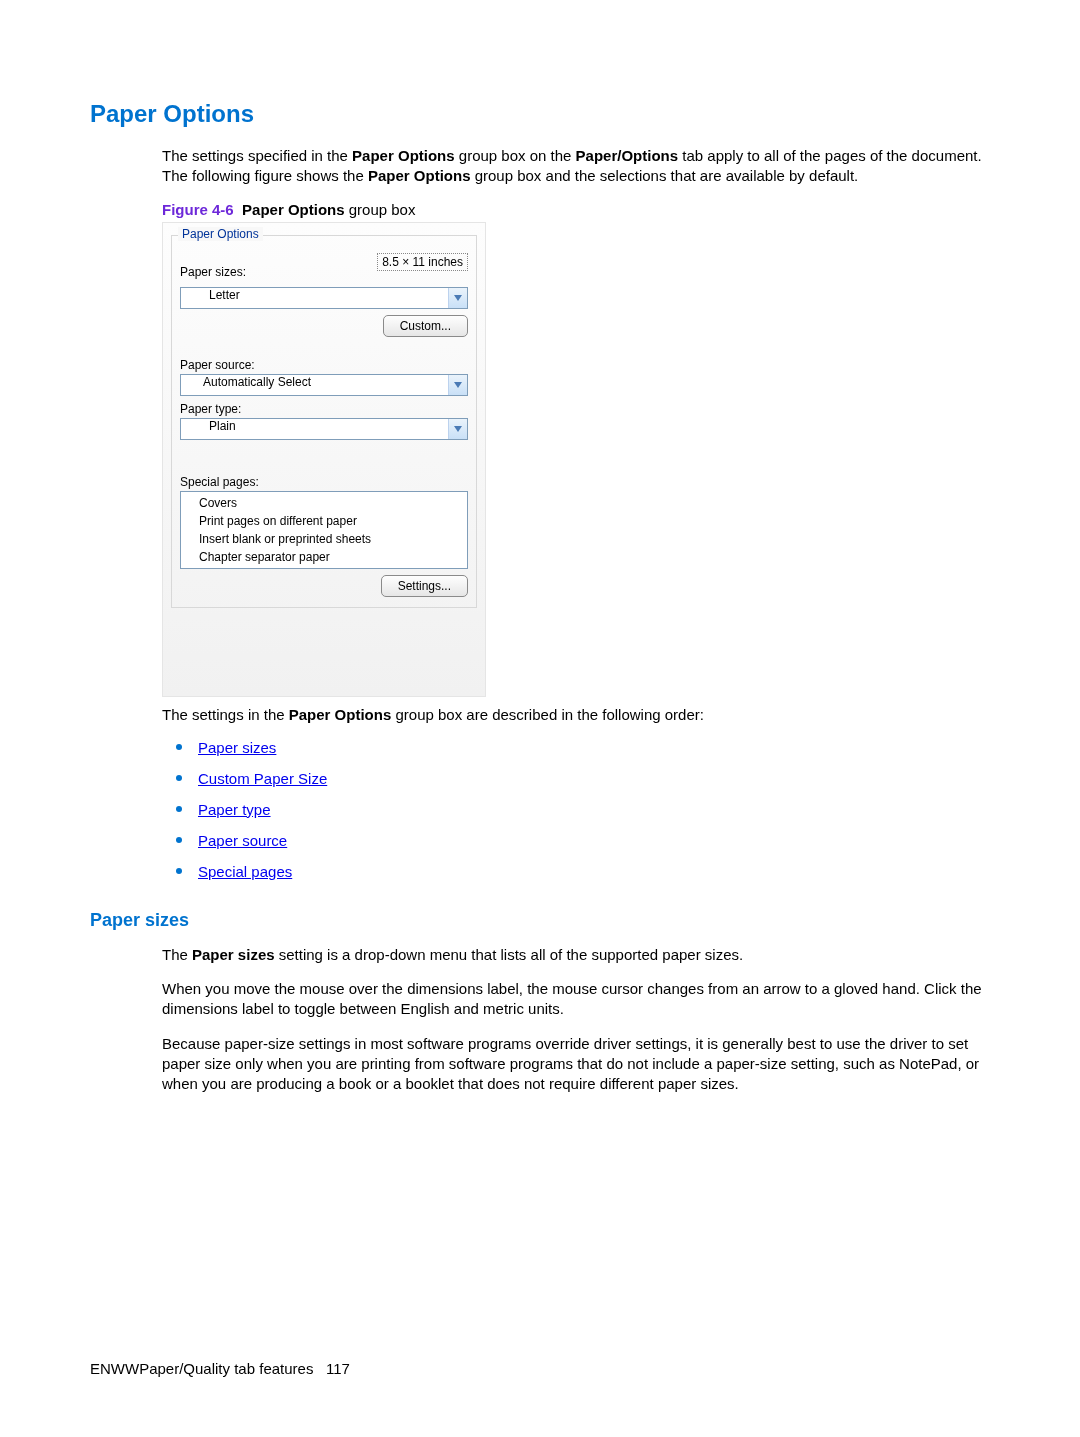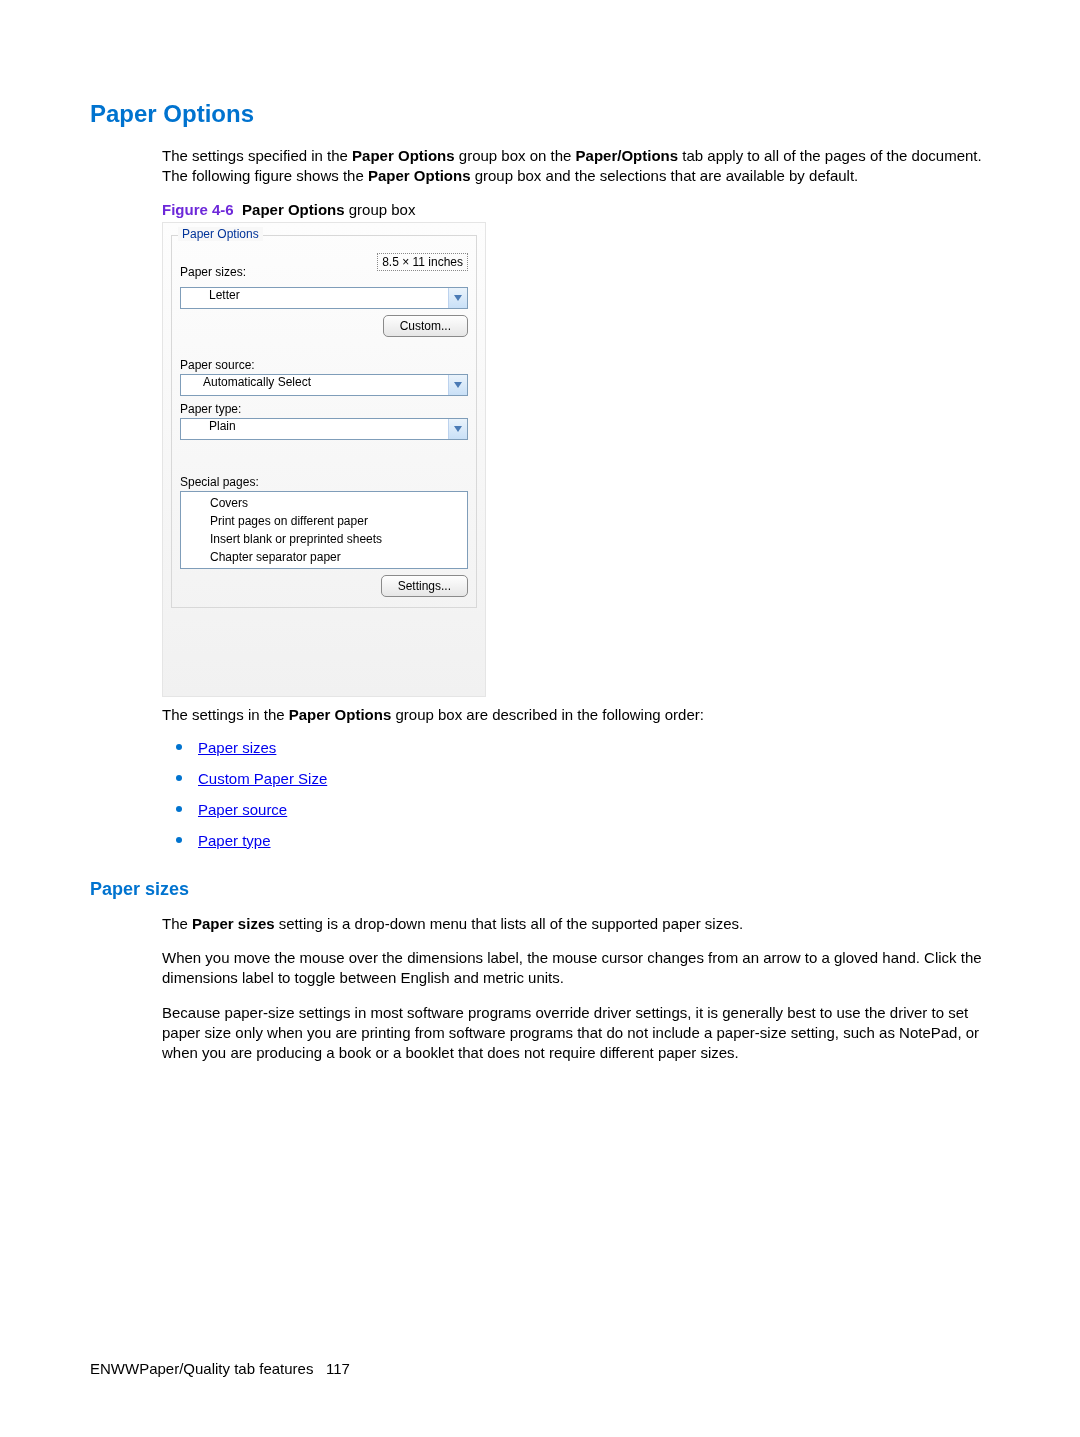--- a/index.html
+++ b/index.html
@@ -111,21 +111,21 @@
     border-radius: 5px;
     background: linear-gradient(#fefefe,#e6e6e6);
     font-size: 12px;
     text-align: center;
     box-sizing: border-box;
   }
   .btn-row-right { text-align: right; margin: 6px 0 8px 0; }
   .listbox {
     border: 1px solid #7f9db9;
     background: #fff;
-    padding: 2px 11px;
+    padding: 2px 0;
     margin-top: 2px;
   }
   .listbox-item {
     padding: 2px 4px 2px 18px;
     font-size: 12px;
   }
   .gb-gap { height: 14px; }
   
   ul.link-list {
     margin: 8px 0 0 0;
@@ -233,22 +233,23 @@
       </div>
     </div>
 
     <p style="margin-top:8px">
       <span>The settings in the </span><span class="bold">Paper Options</span><span> group box are described in the following order:</span>
     </p>
 
     <ul class="link-list">
       <li><a class="doc-link" href="#">Paper sizes</a></li>
       <li><a class="doc-link" href="#">Custom Paper Size</a></li>
+      <li><a class="doc-link" href="#">Paper type</a></li>
       <li><a class="doc-link" href="#">Paper source</a></li>
-      <li><a class="doc-link" href="#">Paper type</a></li>
+      <li><a class="doc-link" href="#">Special pages</a></li>
     </ul>
   </div>
 
   <h2 class="sub-heading">Paper sizes</h2>
 
   <div class="body-indent">
     <p>
       <span>The </span><span class="bold">Paper sizes</span><span> setting is a drop-down menu that lists all of the supported paper sizes.</span>
     </p>
     <p>When you move the mouse over the dimensions label, the mouse cursor changes from an arrow to a gloved hand. Click the dimensions label to toggle between English and metric units.</p>

